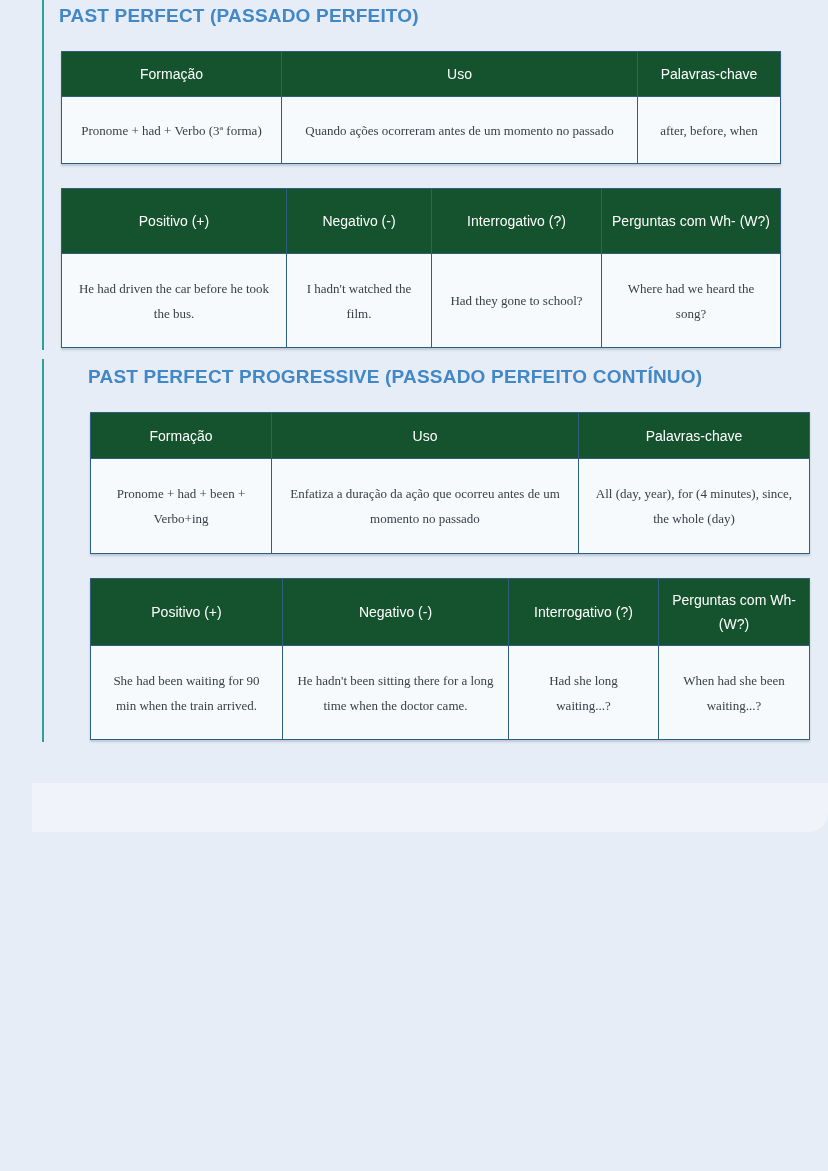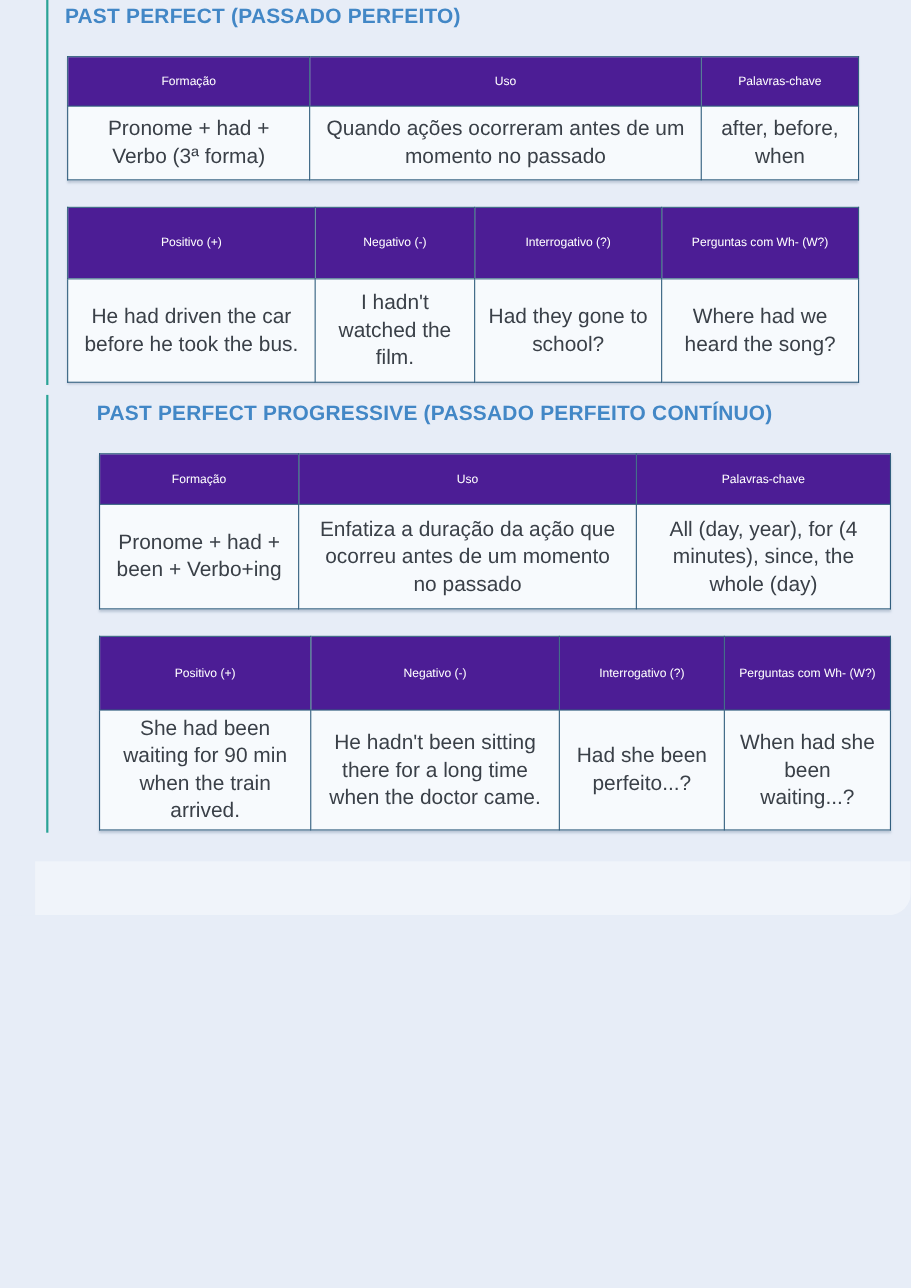--- a/index.html
+++ b/index.html
@@ -45,32 +45,33 @@
     background: #f7fafd;
     box-shadow: 0 2px 2px rgba(110, 130, 155, 0.35);
   }
   table.grammar th, table.grammar td {
     border: 1.6px solid #315e7e;
     text-align: center;
     vertical-align: middle;
     overflow: hidden;
   }
   table.grammar th {
-    background: #4c1d95;
+    background: #14532d;
     color: #ffffff;
     font-weight: 400;
-    font-size: 11px;
+    font-size: 14px;
     line-height: 24px;
     padding: 4px 8px;
   }
   table.grammar td {
     color: #3a4048;
-    font-size: 19px;
+    font-size: 13px;
     line-height: 25px;
     padding: 4px 12px;
+    font-family: Liberation Serif, serif;
   }
   
   .t-a1 { margin-top: 26px; }
   .t-a1 th { height: 36px; }
   .t-a1 td { height: 58px; }
   .t-a2 { margin-top: 22px; }
   .t-a2 th { height: 56px; }
   .t-a2 td { height: 85px; }
   .t-b1 { margin-top: 24px; }
   .t-b1 th { height: 37px; }
@@ -180,21 +181,21 @@
           <th>Positivo (+)</th>
           <th>Negativo (-)</th>
           <th>Interrogativo (?)</th>
           <th>Perguntas com Wh- (W?)</th>
         </tr>
       </thead>
       <tbody>
         <tr>
           <td>She had been waiting for 90 min when the train arrived.</td>
           <td>He hadn't been sitting there for a long time when the doctor came.</td>
-          <td>Had she been perfeito...?</td>
+          <td>Had she long waiting...?</td>
           <td>When had she been waiting...?</td>
         </tr>
       </tbody>
     </table>
   </section>
 
   <div class="next-page-preview"></div>
 
 </div>
 

